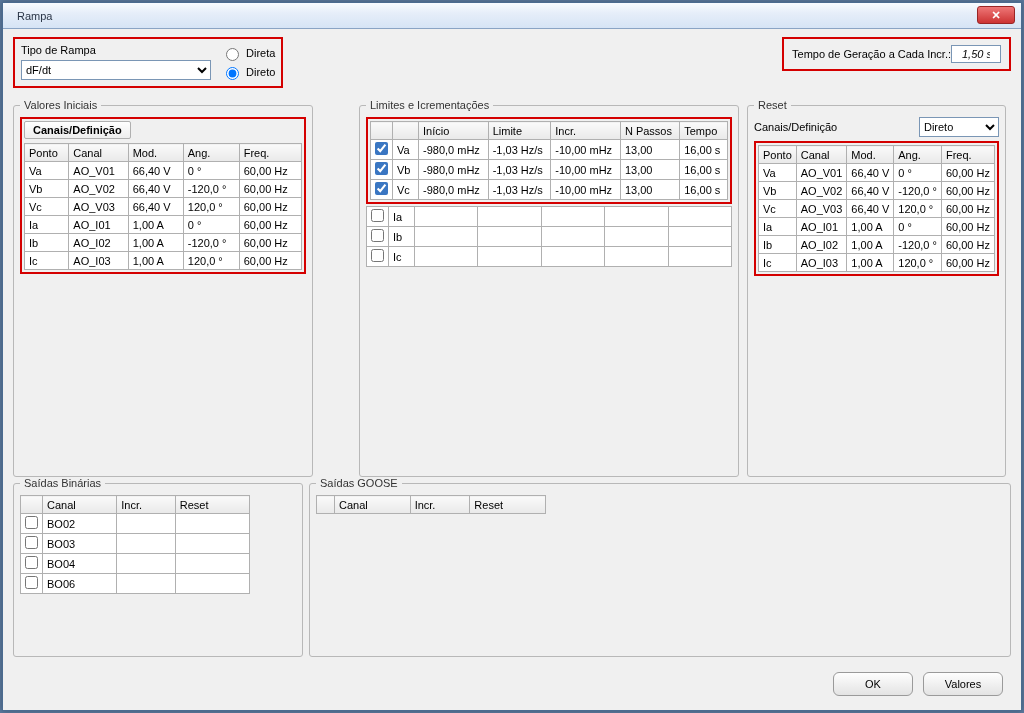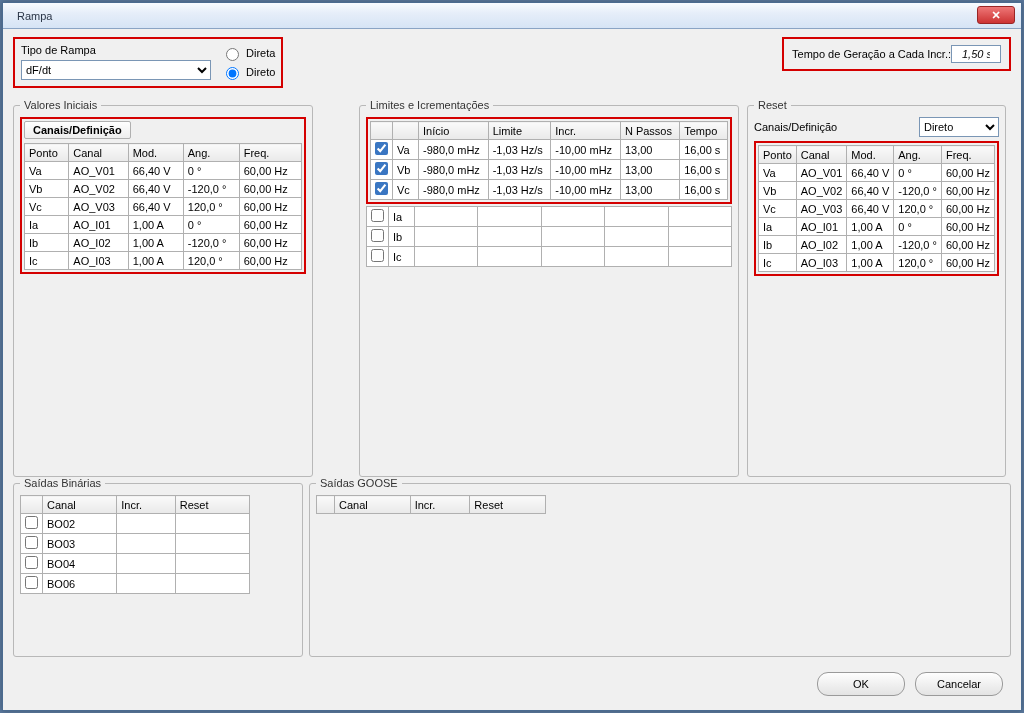--- a/index.html
+++ b/index.html
@@ -35,21 +35,21 @@
   .chk { accent-color:#3a76c2; margin:0;}
   .hdrrow th { font-weight:bold;}
   .deftab { display:flex; align-items:center; gap:6px; margin-bottom:4px;}
   .deftab .tabbtn { border:1px solid #b0b0b0; background:linear-gradient(#fff,#ededed); padding:2px 8px; font-weight:bold; border-radius:2px;}
   select.small { height:20px; border:1px solid #7a96b5; background:#fff;}
   
   .botrow { display:flex; gap:6px; height:180px;}
   .fs-sb { width:290px;}
   .fs-sg { flex:1 1 auto;}
   .okcancel { position:absolute; right:18px; bottom:14px; display:flex; gap:10px;}
-  .okcancel button { width:88px; height:24px; background:linear-gradient(#fefefe,#e3e3e3); border:1px solid #9a9a9a; border-radius:11px; cursor:default;}
+  .okcancel button { width:80px; height:24px; background:linear-gradient(#fefefe,#e3e3e3); border:1px solid #9a9a9a; border-radius:6px; cursor:default;}
   .red-inner { padding:2px; }
   .rs-top { display:flex; align-items:center; justify-content:space-between; margin-bottom:4px; gap:6px;}
 </style>
 </head>
 <body>
 
 <div class="window">
   <div class="titlebar">
     <span class="ttl">Rampa</span>
     <div class="winclose">✕</div>
@@ -350,17 +350,17 @@
             <th>Incr.</th>
             <th>Reset</th>
           </tr>
         </tbody>
           </table>
       </fieldset>
     </div>
 
     <div class="okcancel">
       <button>OK</button>
-      <button>Cancelar</button>
+      <button>Valores</button>
     </div>
 
   </div>
 </div>
 
 </body></html>

